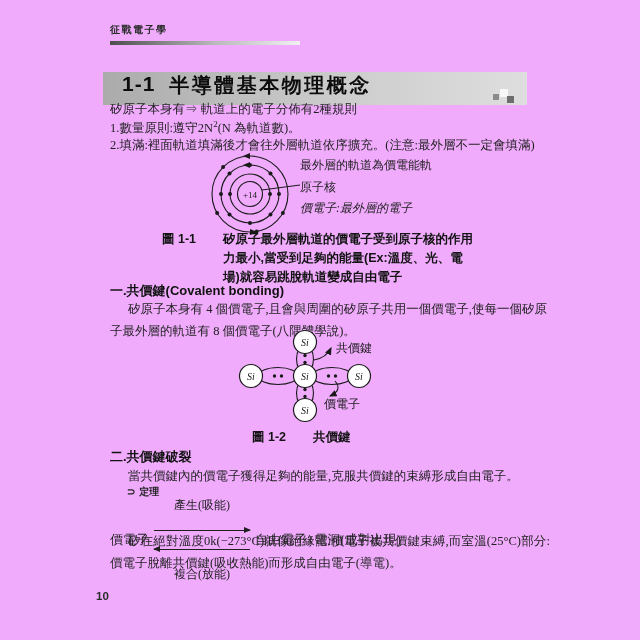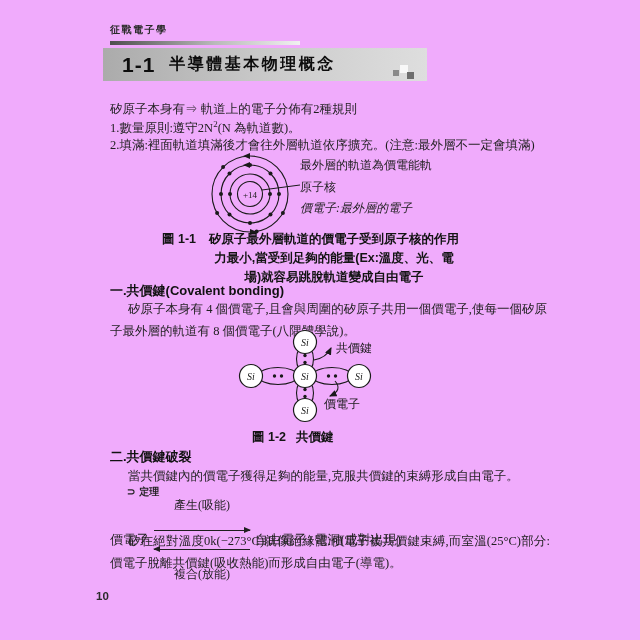--- a/index.html
+++ b/index.html
@@ -13,44 +13,44 @@
     left:110px; top:23px; font-size:10px; font-weight:bold;
     letter-spacing:1.5px; color:#2b2b2b;
     font-family:"Liberation Sans", sans-serif;
   }
   .header-rule {
     left:110px; top:41px; width:190px; height:4px;
     background:linear-gradient(to right,#4e4e4e,#b9b9b9 55%,#f0f0f0);
   }
 
   .title-bar {
-    left:103px; top:48px; width:324px; height:33px;
+    left:103px; top:72px; width:424px; height:33px;
     background:linear-gradient(to right,#ababab,#cccccc 55%,#dedede);
-    display:flex; align-items:center;
+    display:flex; 
   }
   .title-number {
     margin-left:19px; font-family:"Liberation Sans", sans-serif;
     font-weight:bold; font-size:21px; letter-spacing:1px; color:#0d0d0d;
   }
   .title-text {
-    margin-left:14px; font-weight:bold; font-size:16px;
+    margin-left:14px; font-weight:bold; font-size:20px;
     letter-spacing:2.5px; color:#0d0d0d;
   }
   .sq { position:absolute; }
   .sq1 { right:28px; bottom:5px; width:6px; height:6px; background:#8a8a8a; }
   .sq2 { right:19px; bottom:8px; width:8px; height:8px; background:#f8f8f8; }
   .sq3 { right:13px; bottom:2px; width:7px; height:7px; background:#6d6d6d; }
 
   .body-line { font-size:12.5px; white-space:nowrap; }
   .para { font-size:12.5px; line-height:1.72; text-indent:18px; text-align:justify; }
 
   .fig-label { font-size:12px; white-space:nowrap; }
 
-  .caption { display:flex; gap:10px; font-family:"Liberation Sans", sans-serif;
-             font-weight:bold; font-size:12.5px; line-height:1.5; color:#141414;text-align:center; }
+  .caption { display:flex; gap:27px; font-family:"Liberation Sans", sans-serif;
+             font-weight:bold; font-size:12.5px; line-height:1.5; color:#141414; }
   .caption .tag { white-space:nowrap; }
 
   .heading { font-family:"Liberation Sans", sans-serif; font-weight:bold;
              font-size:13px; color:#111; white-space:nowrap; }
 
   .theorem { font-weight:bold; font-size:10px; white-space:nowrap;
              font-family:"Liberation Sans", sans-serif; }
   .theorem-bullet { font-weight:bold; margin-right:1px; }
 
   .equation { display:flex; align-items:center; gap:5px; font-size:13px; }

